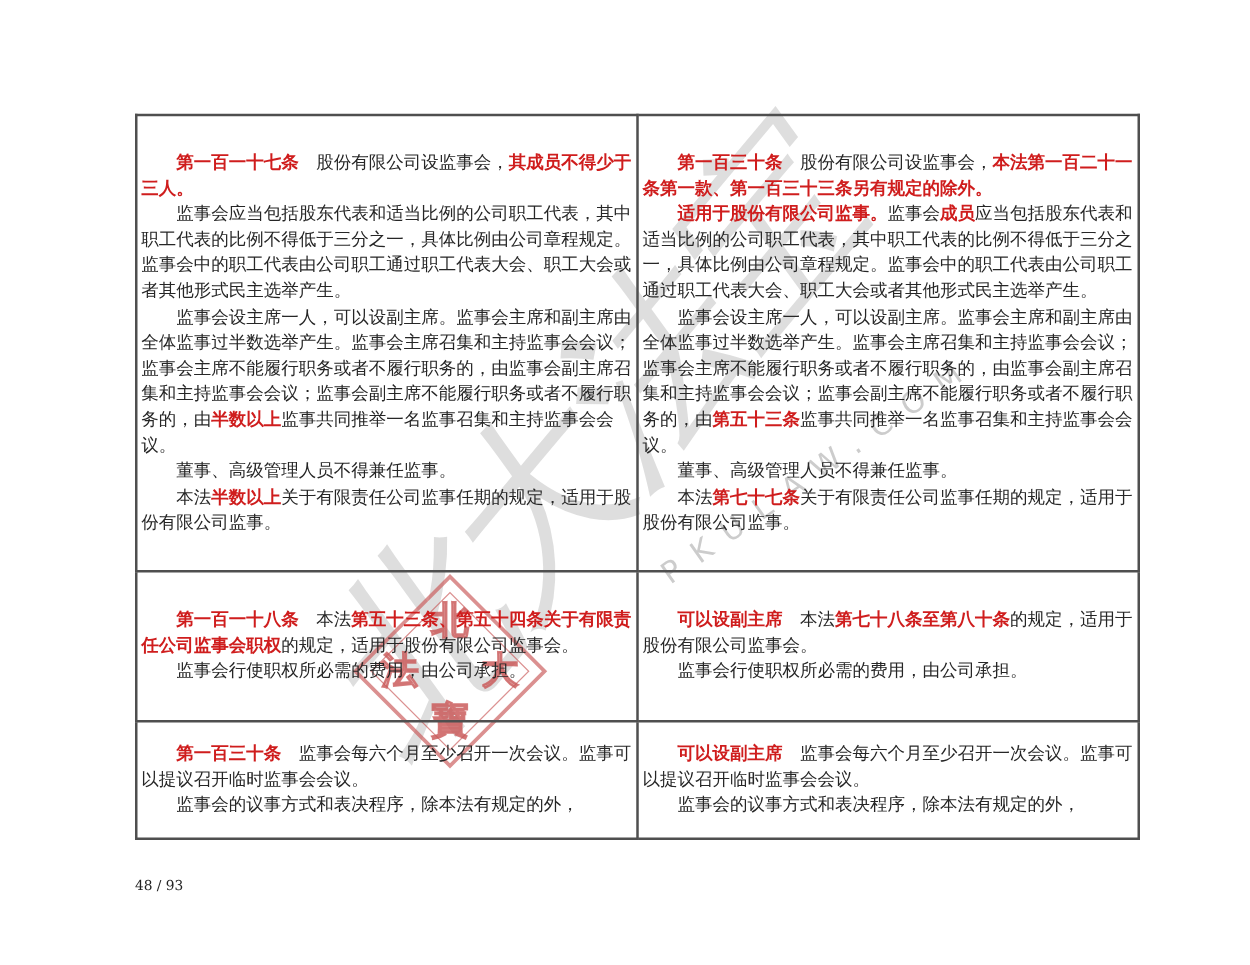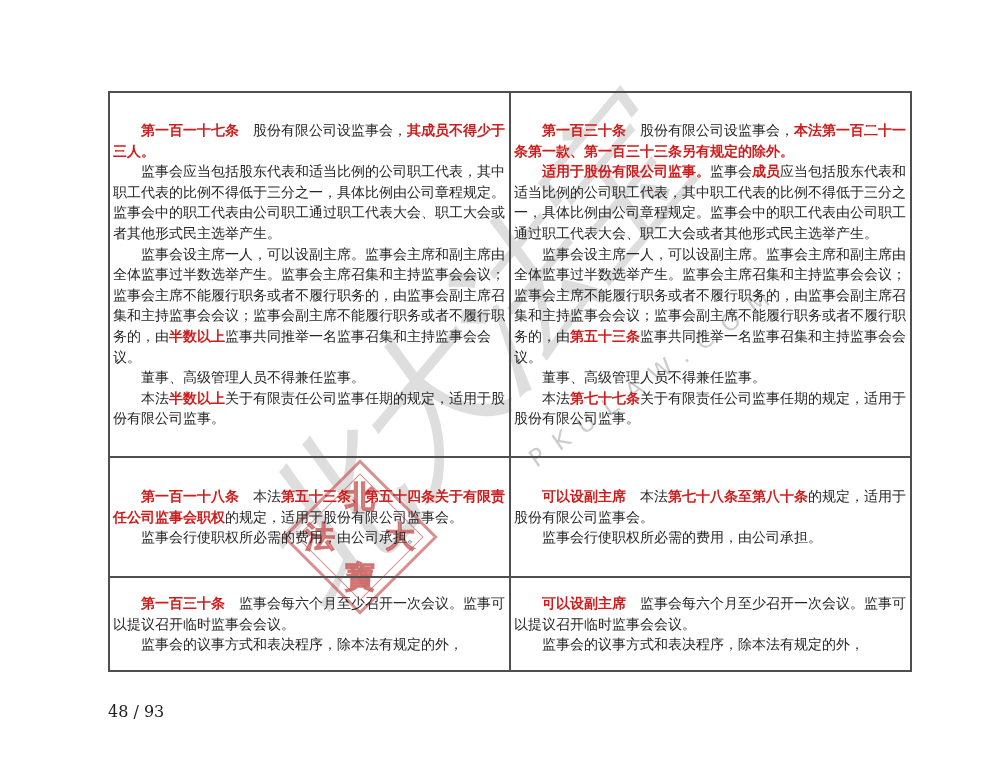--- a/index.html
+++ b/index.html
@@ -66,21 +66,21 @@
     padding:4px 3px;
     font-size:14px;line-height:20.6px;color:var(--text);
     word-break:break-all;
   }
   p.para{margin:0;text-indent:2em;}
   span.hl{color:var(--red);font-weight:bold;}
   span.rn{color:var(--text);}
 
   .footer{
     position:absolute;left:108px;top:702px;z-index:1;
-    font-size:16px;color:#222;
+    font-size:11px;color:#222;
   }
 </style>
 </head>
 <body>
 
 <div class="page">
 
   <div class="wm-callig">北大法宝</div>
   <div class="wm-latin">PKULAW.COM</div>
   <div class="seal">

